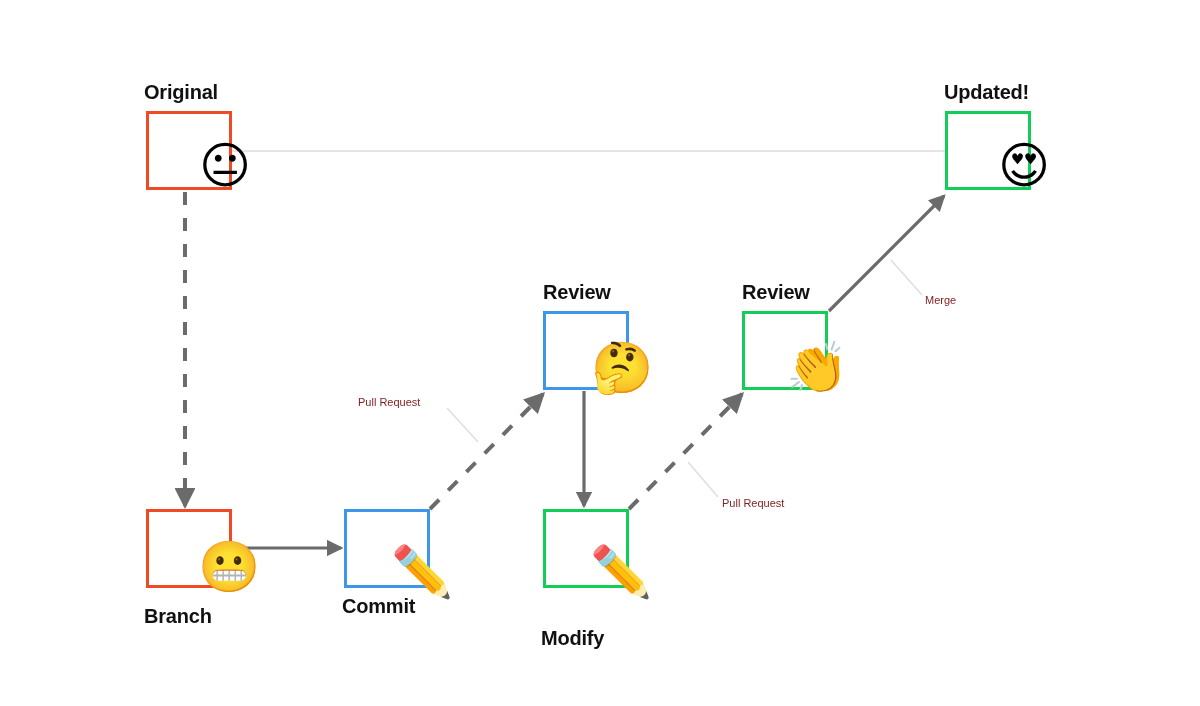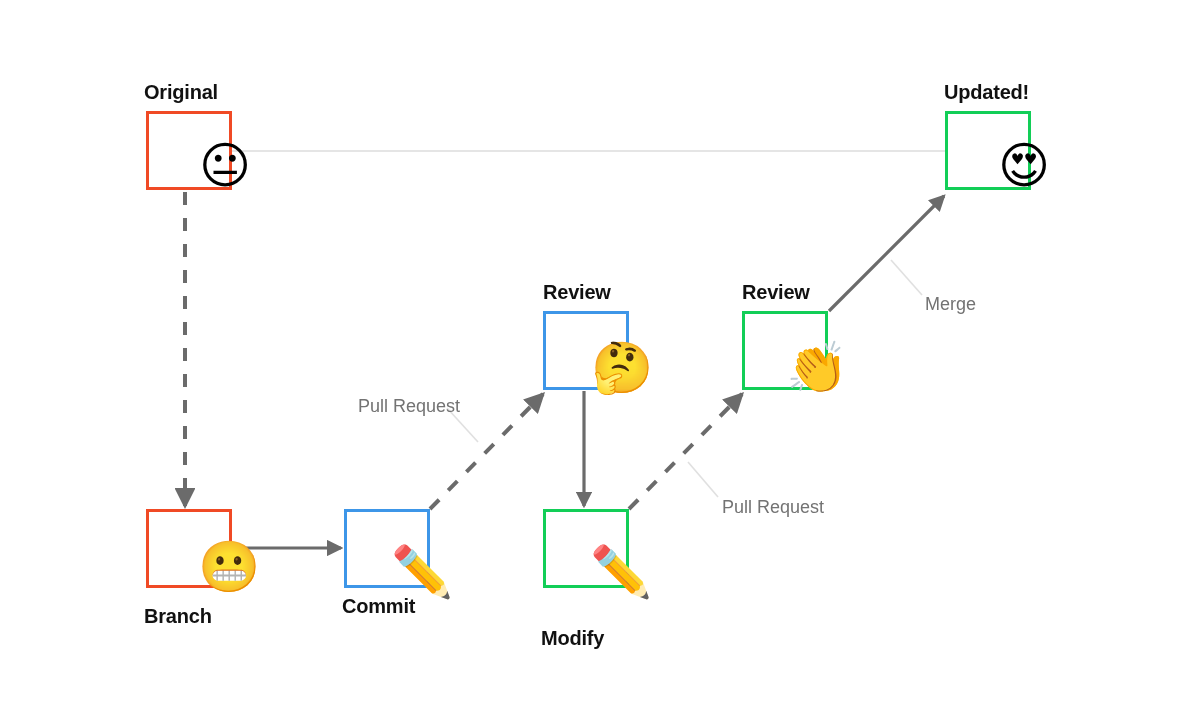--- a/index.html
+++ b/index.html
@@ -55,22 +55,22 @@
   }
   .node-emoji {
     position: absolute;
     font-size: 50px;
     line-height: 1;
     user-select: none;
   }
   .edge-label {
     position: absolute;
     white-space: nowrap;
-    font-size: 18px;
-    color: #737373;
+    font-size: 11px;
+    color: #7f1d1d;
     font-weight: 400;
   }
 </style>
 </head>
 <body>
 
 <div id="canvas">
 
   <svg id="edges" viewBox="0 0 1200 706">
     <defs>

